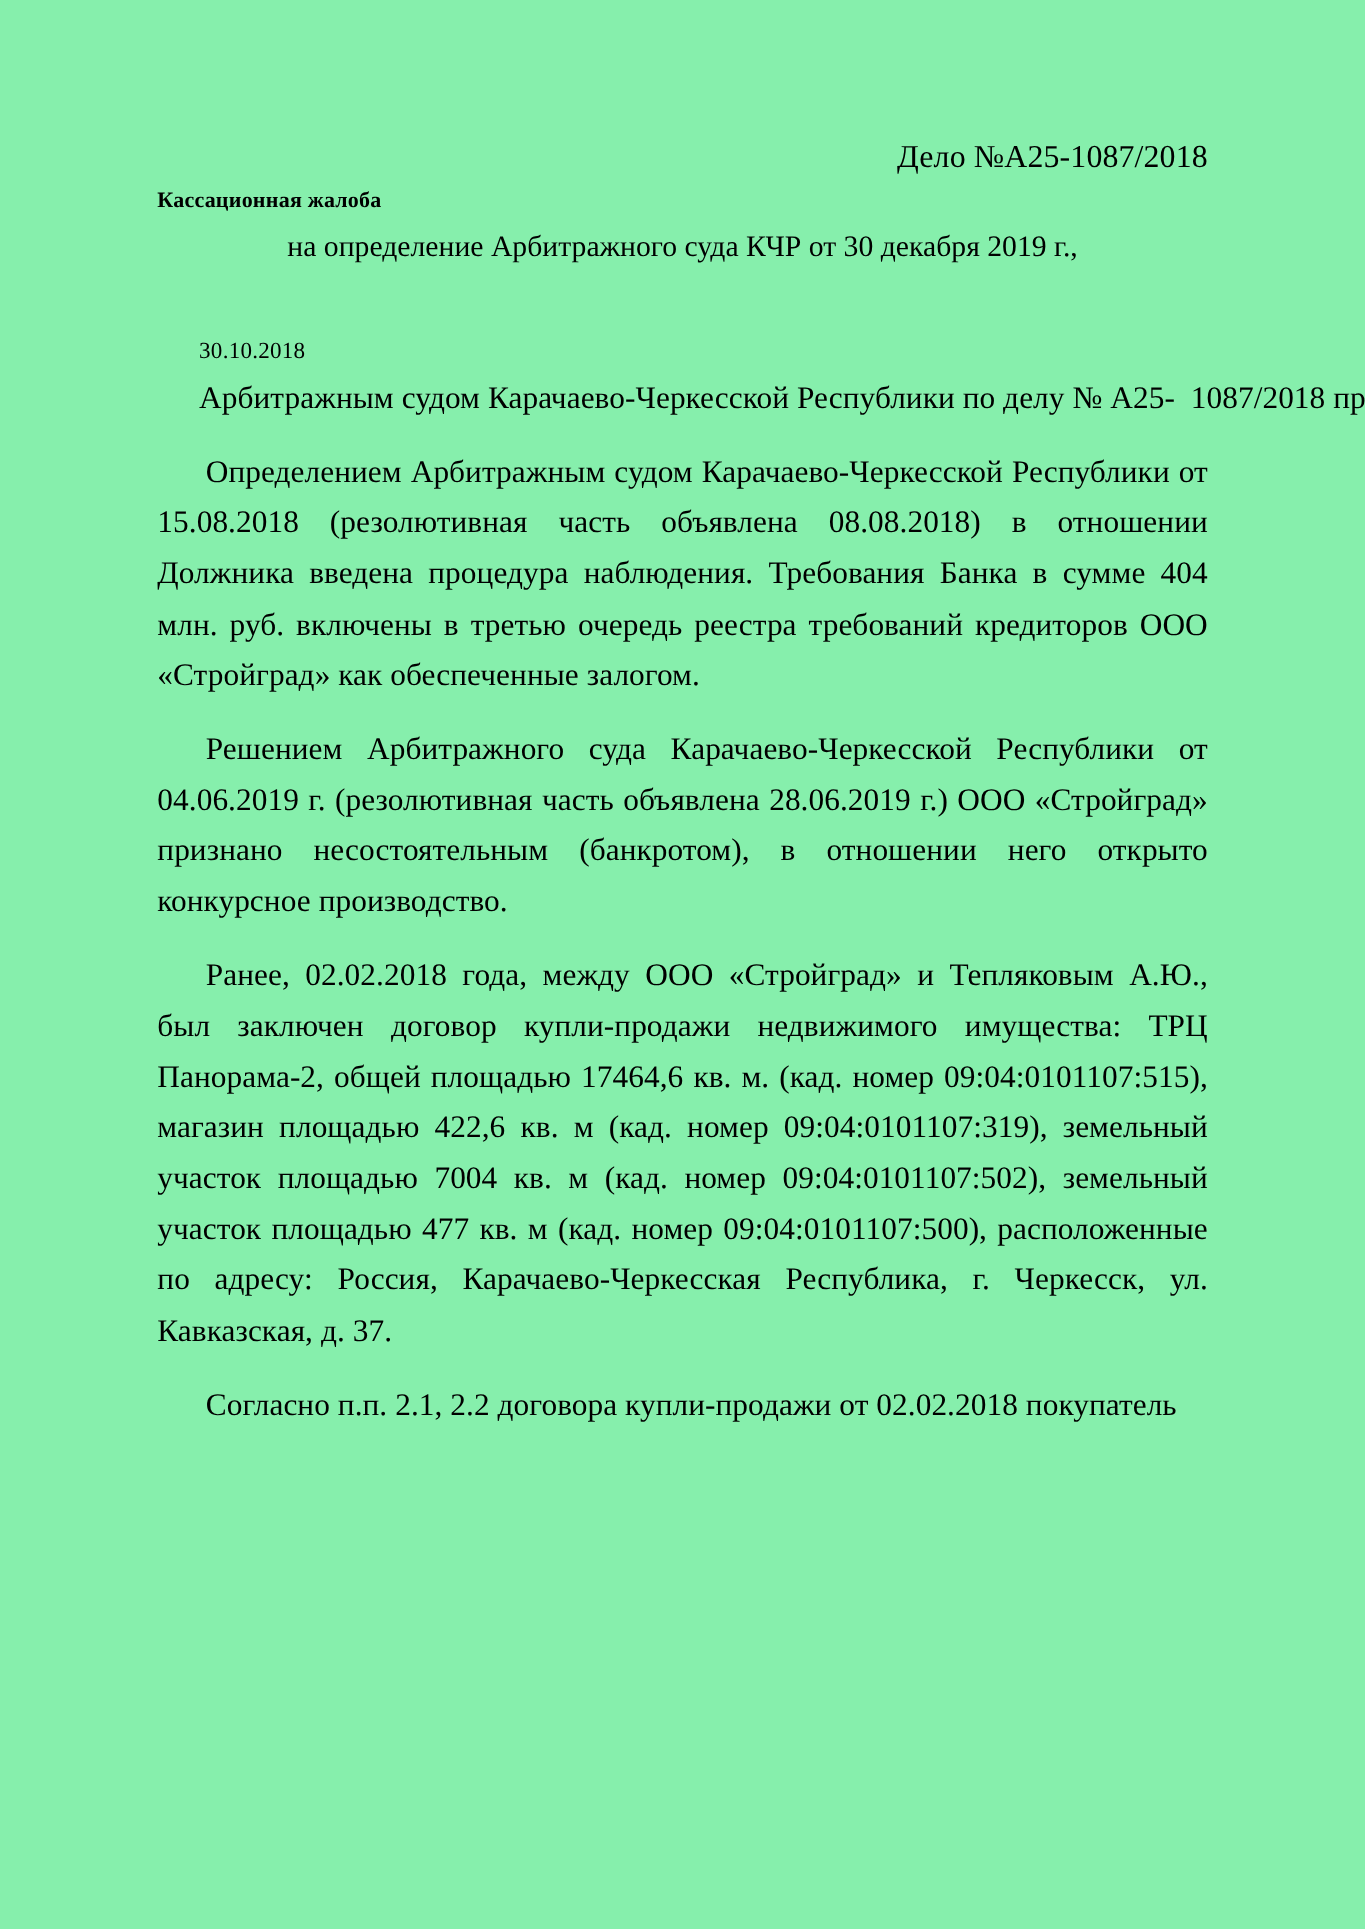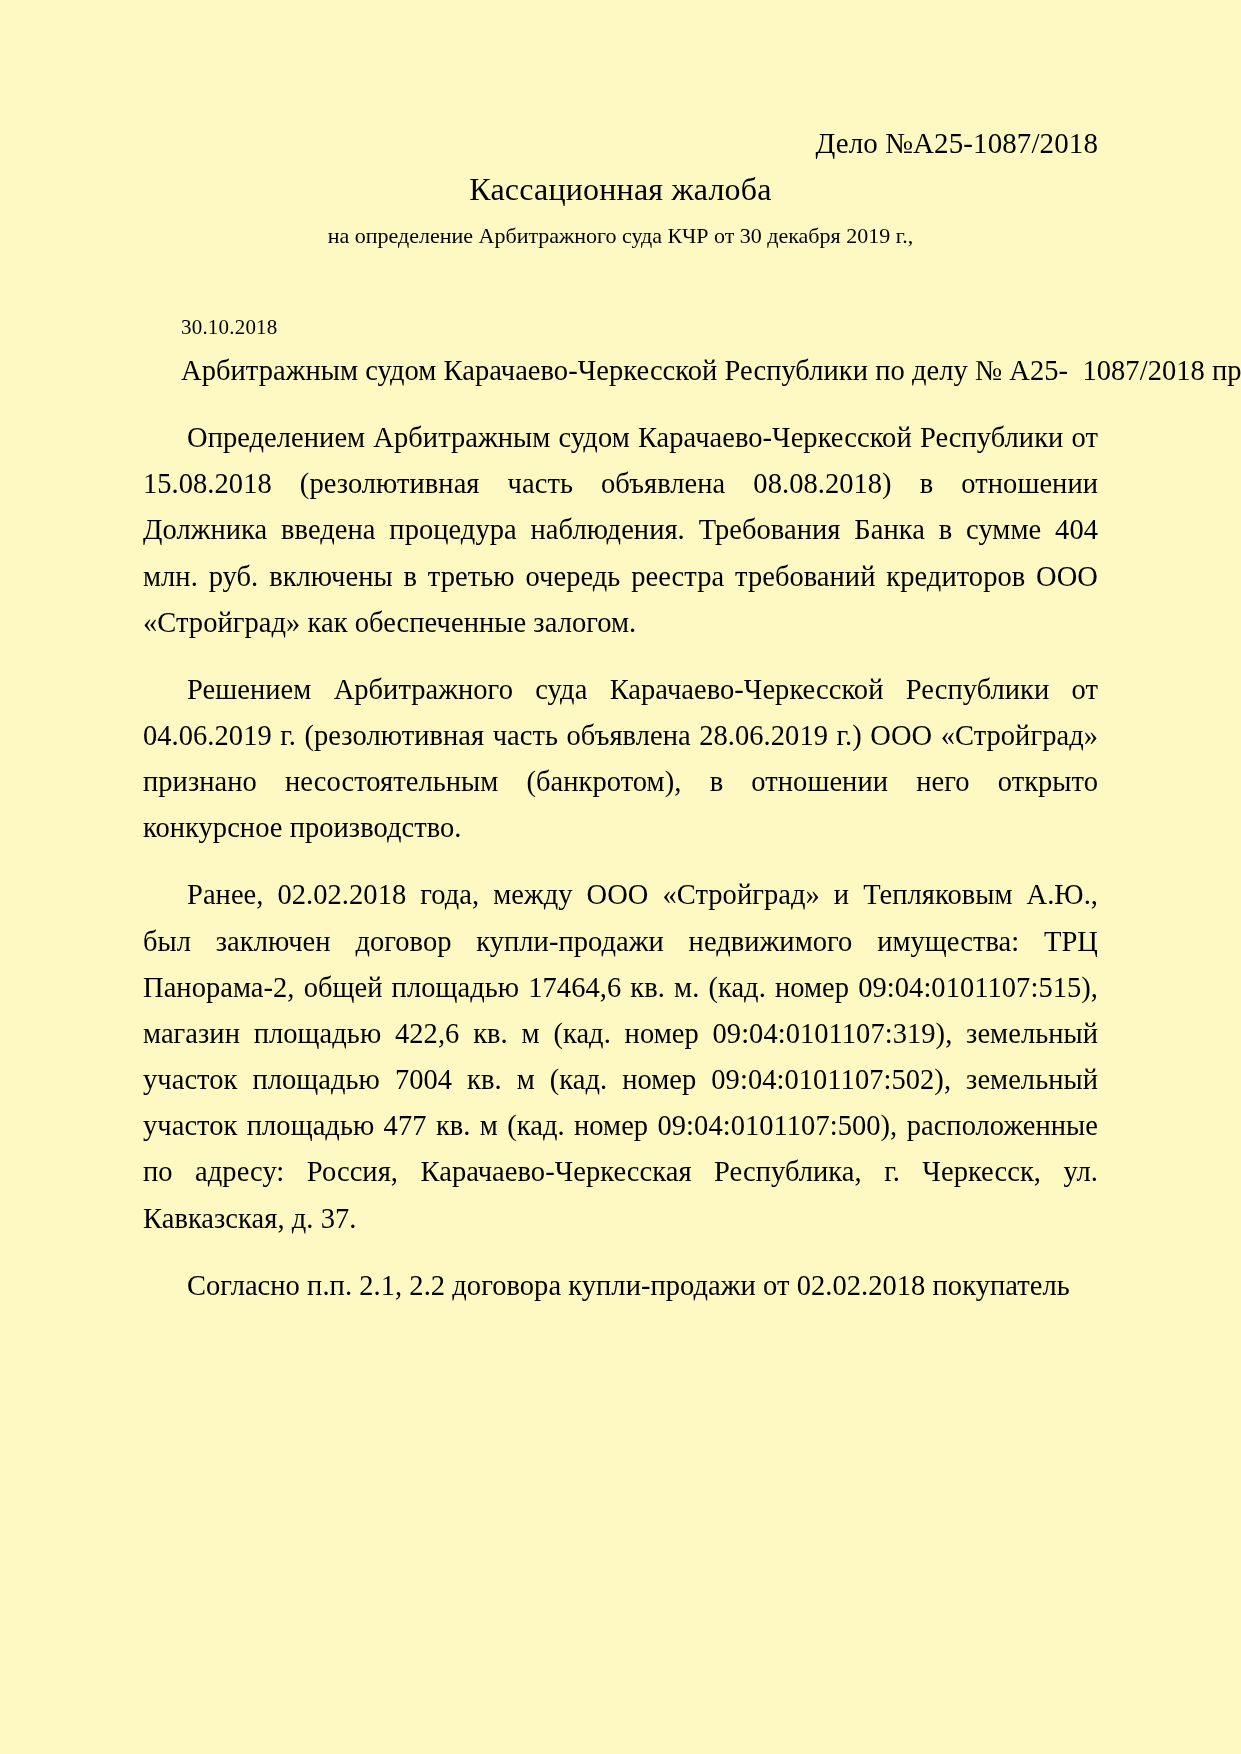--- a/index.html
+++ b/index.html
@@ -9,42 +9,41 @@
   }
   body {
     font-family: "Liberation Serif", "DejaVu Serif", serif;
     color: #000000;
   }
   .page {
     position: relative;
     width: 1241px;
     height: 1754px;
     margin: 0 auto;
-    background: #fef9c3;
+    background: #86efac;
     box-sizing: border-box;
     padding: 126px 143px 60px 143px;
     overflow: hidden;
   }
   .case-no {
     text-align: right;
     font-size: 29px;
     line-height: 1.18;
     letter-spacing: 0.1px;
   }
   .doc-title {
-    text-align: center;
-    font-size: 32px;
-    font-weight: normal;
+    font-size: 20px;
+    font-weight: bold;
     line-height: 1.2;
     margin-top: 10px;
     letter-spacing: 0.2px;
   }
   .subtitle {
     text-align: center;
-    font-size: 22px;
+    font-size: 27px;
     line-height: 1.28;
     margin-top: 13px;
   }
   .subtitle .sline {
     display: block;
     white-space: nowrap;
   }
   .body-block {
     margin-top: 52px;
   }

